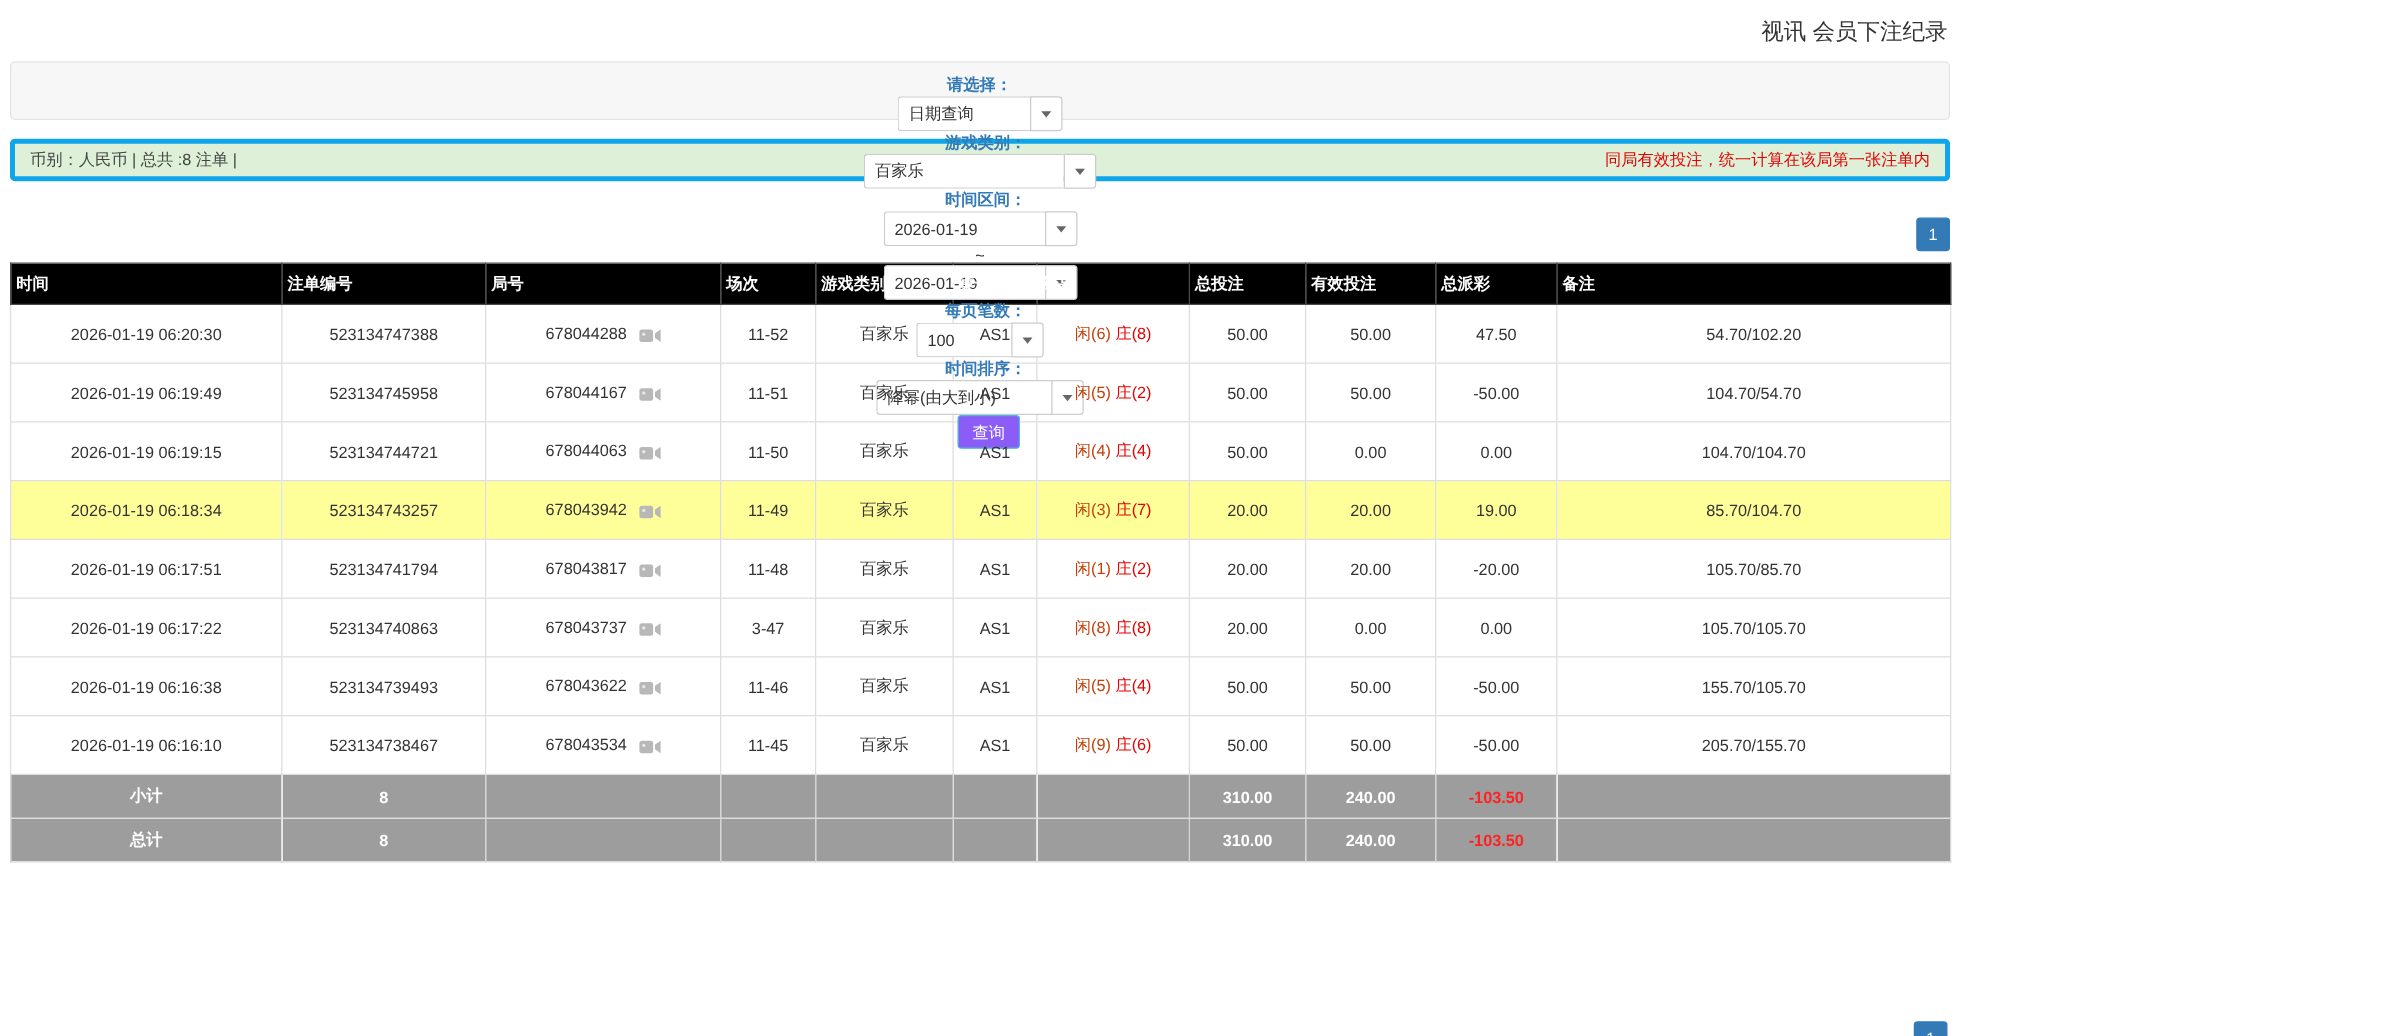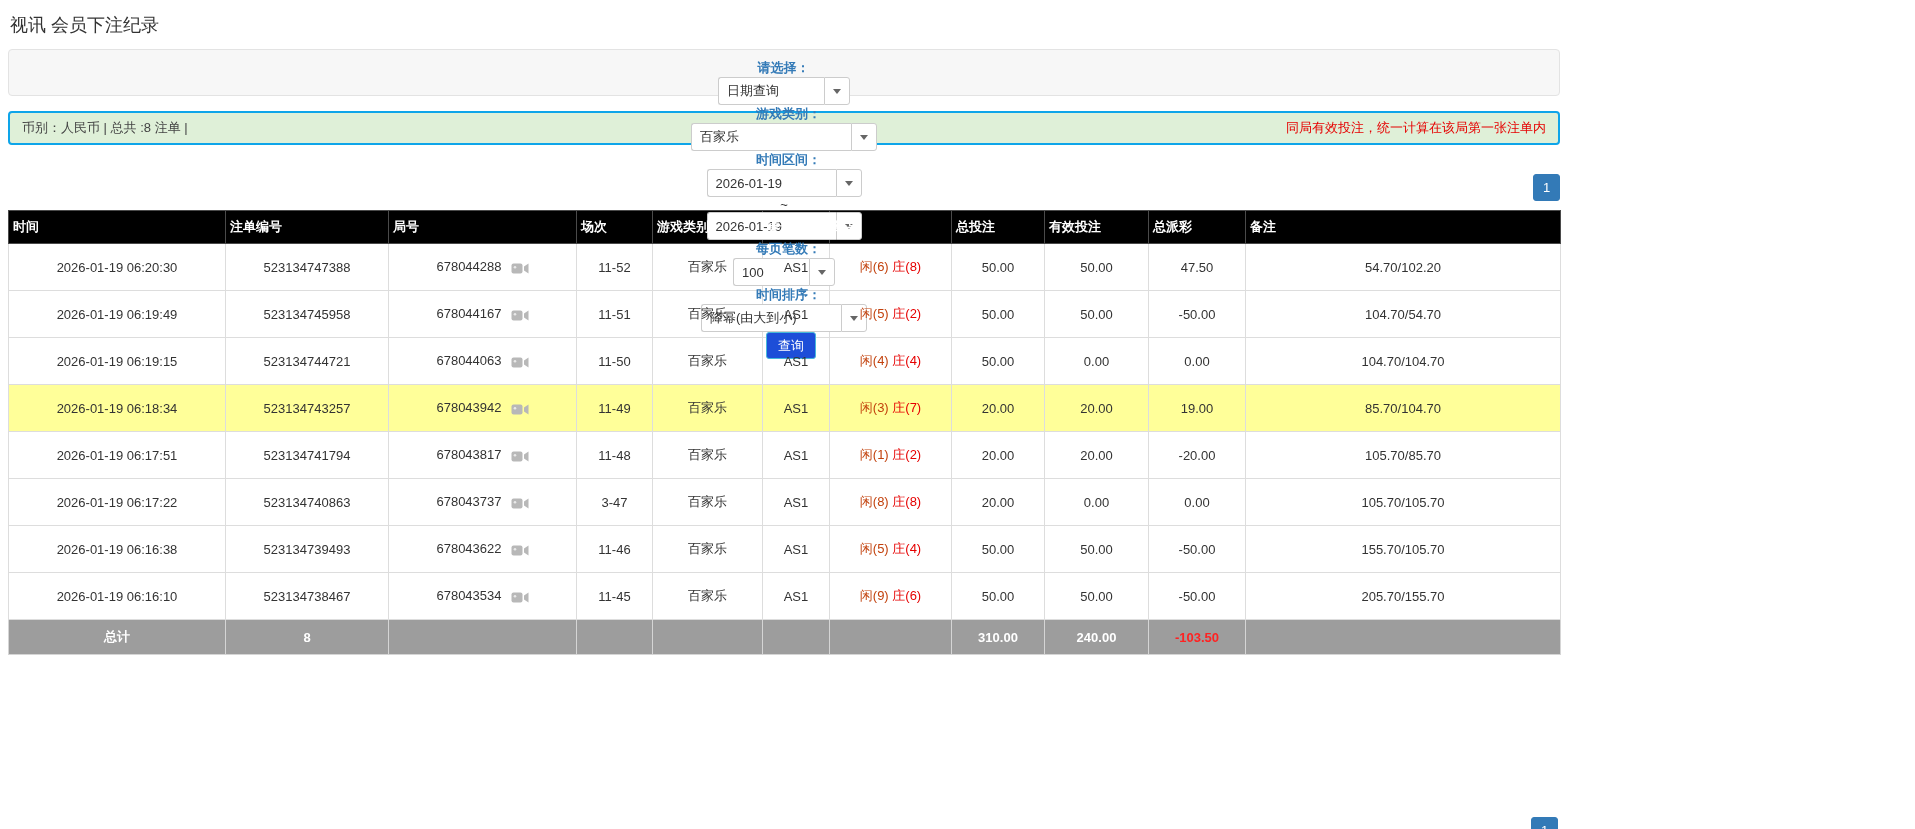--- a/index.html
+++ b/index.html
@@ -15,20 +15,21 @@
     overflow: hidden;
     background: #fff;
   }
   .container { width: 1552px; margin-left: 8px; }
 
   .page-title {
     font-size: 18px;
     font-weight: 500;
     color: #333;
     padding: 13px 2px 12px 2px;
+    text-align: right;
   }
 
   
   .filter-bar {
     background: #f7f7f7;
     border: 1px solid #e3e3e3;
     border-radius: 4px;
     padding: 9px 10px;
     display: flex;
     align-items: center;
@@ -70,37 +71,37 @@
   .caret {
     width: 0; height: 0;
     border-left: 4px solid transparent;
     border-right: 4px solid transparent;
     border-top: 5px solid #666;
     display: inline-block;
   }
   .tilde { margin: 0 6px; color: #333; }
   .btn-search {
     margin-left: 14px;
-    background: #1d4ed8;
+    background: #8b5cf6;
     border: 1px solid #46b8da;
     color: #fff;
     font-size: 13px;
     font-family: inherit;
     padding: 6px 11px;
     border-radius: 3px;
     cursor: pointer;
     height: 29px;
     line-height: 1;
   }
 
   
   .summary-bar {
     margin-top: 15px;
     background: #dff0d8;
-    border: 2px solid #0ea5e9;
+    border: 4px solid #0ea5e9;
     border-radius: 4px;
     padding: 9px 12px;
     display: flex;
     justify-content: space-between;
     align-items: center;
     font-size: 13px;
     height: 34px;
   }
   .summary-left { color: #444; }
   .summary-right { color: #e60000; }
@@ -403,20 +404,33 @@
             <td>11-45</td>
             <td>百家乐</td>
             <td>AS1</td>
             <td><span class="blue">闲(9)</span> <span class="red">庄(6)</span></td>
             <td class="blue">50.00</td>
             <td>50.00</td>
             <td class="red">-50.00</td>
             <td>205.70/155.70</td>
           </tr>
           <tr class="foot">
+            <td>小计</td>
+            <td>8</td>
+            <td></td>
+            <td></td>
+            <td></td>
+            <td></td>
+            <td></td>
+            <td>310.00</td>
+            <td>240.00</td>
+            <td class="red">-103.50</td>
+            <td></td>
+          </tr>
+          <tr class="foot">
             <td>总计</td>
             <td>8</td>
             <td></td>
             <td></td>
             <td></td>
             <td></td>
             <td></td>
             <td>310.00</td>
             <td>240.00</td>
             <td class="red">-103.50</td>

